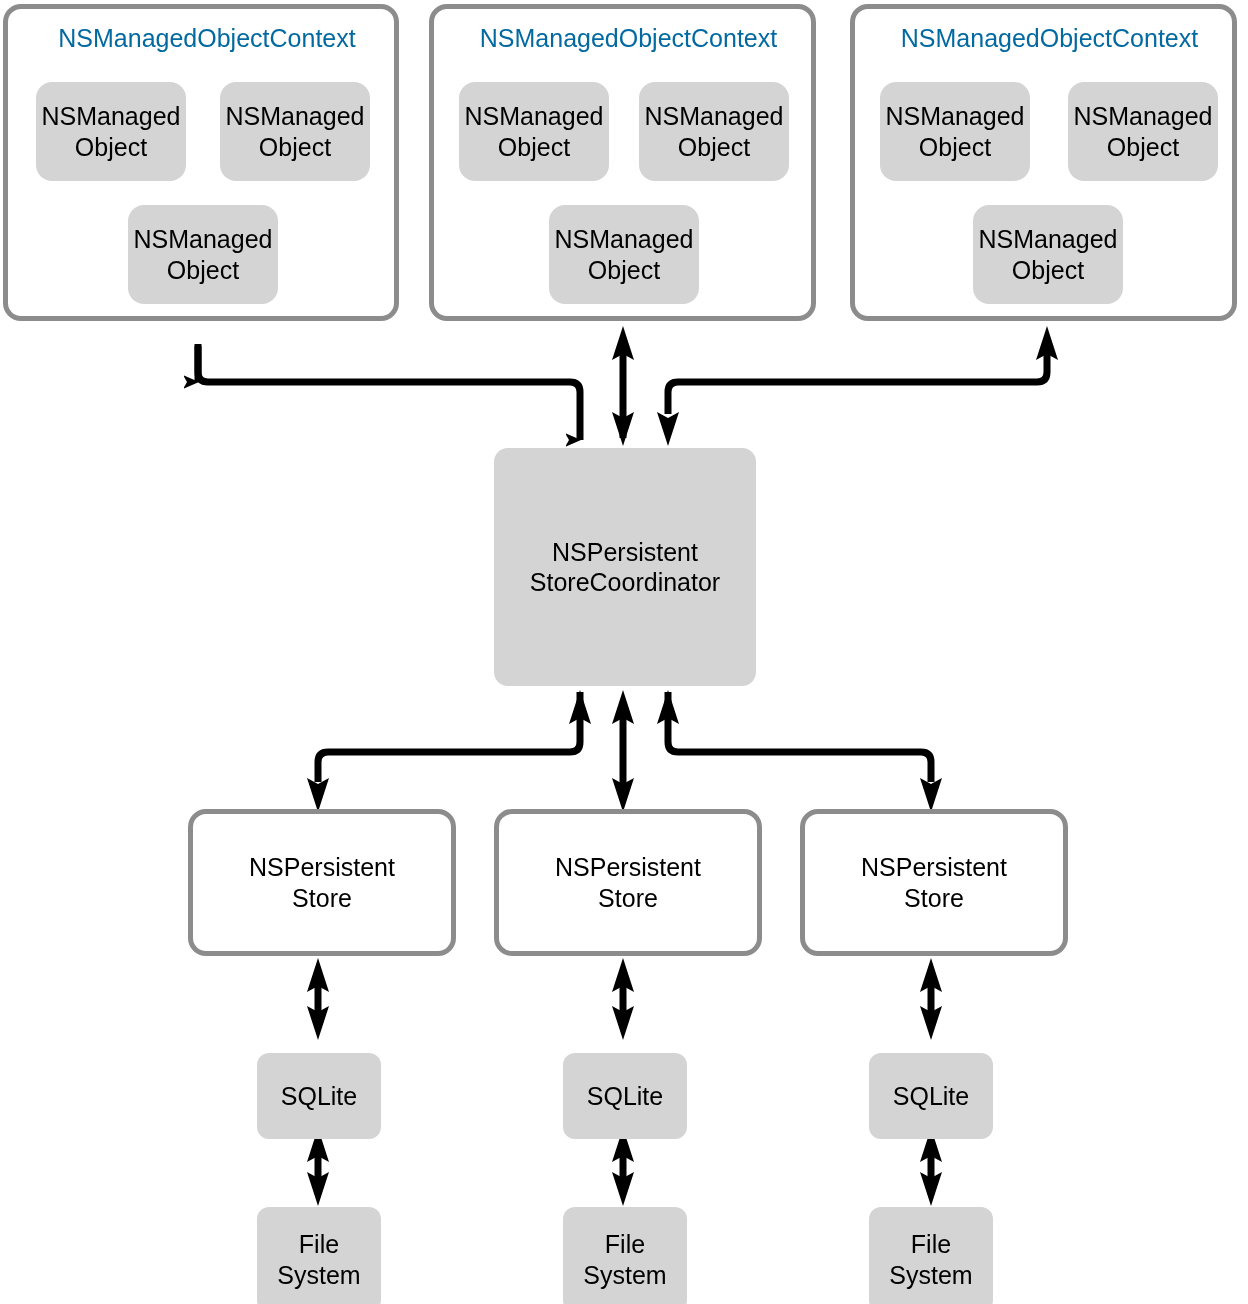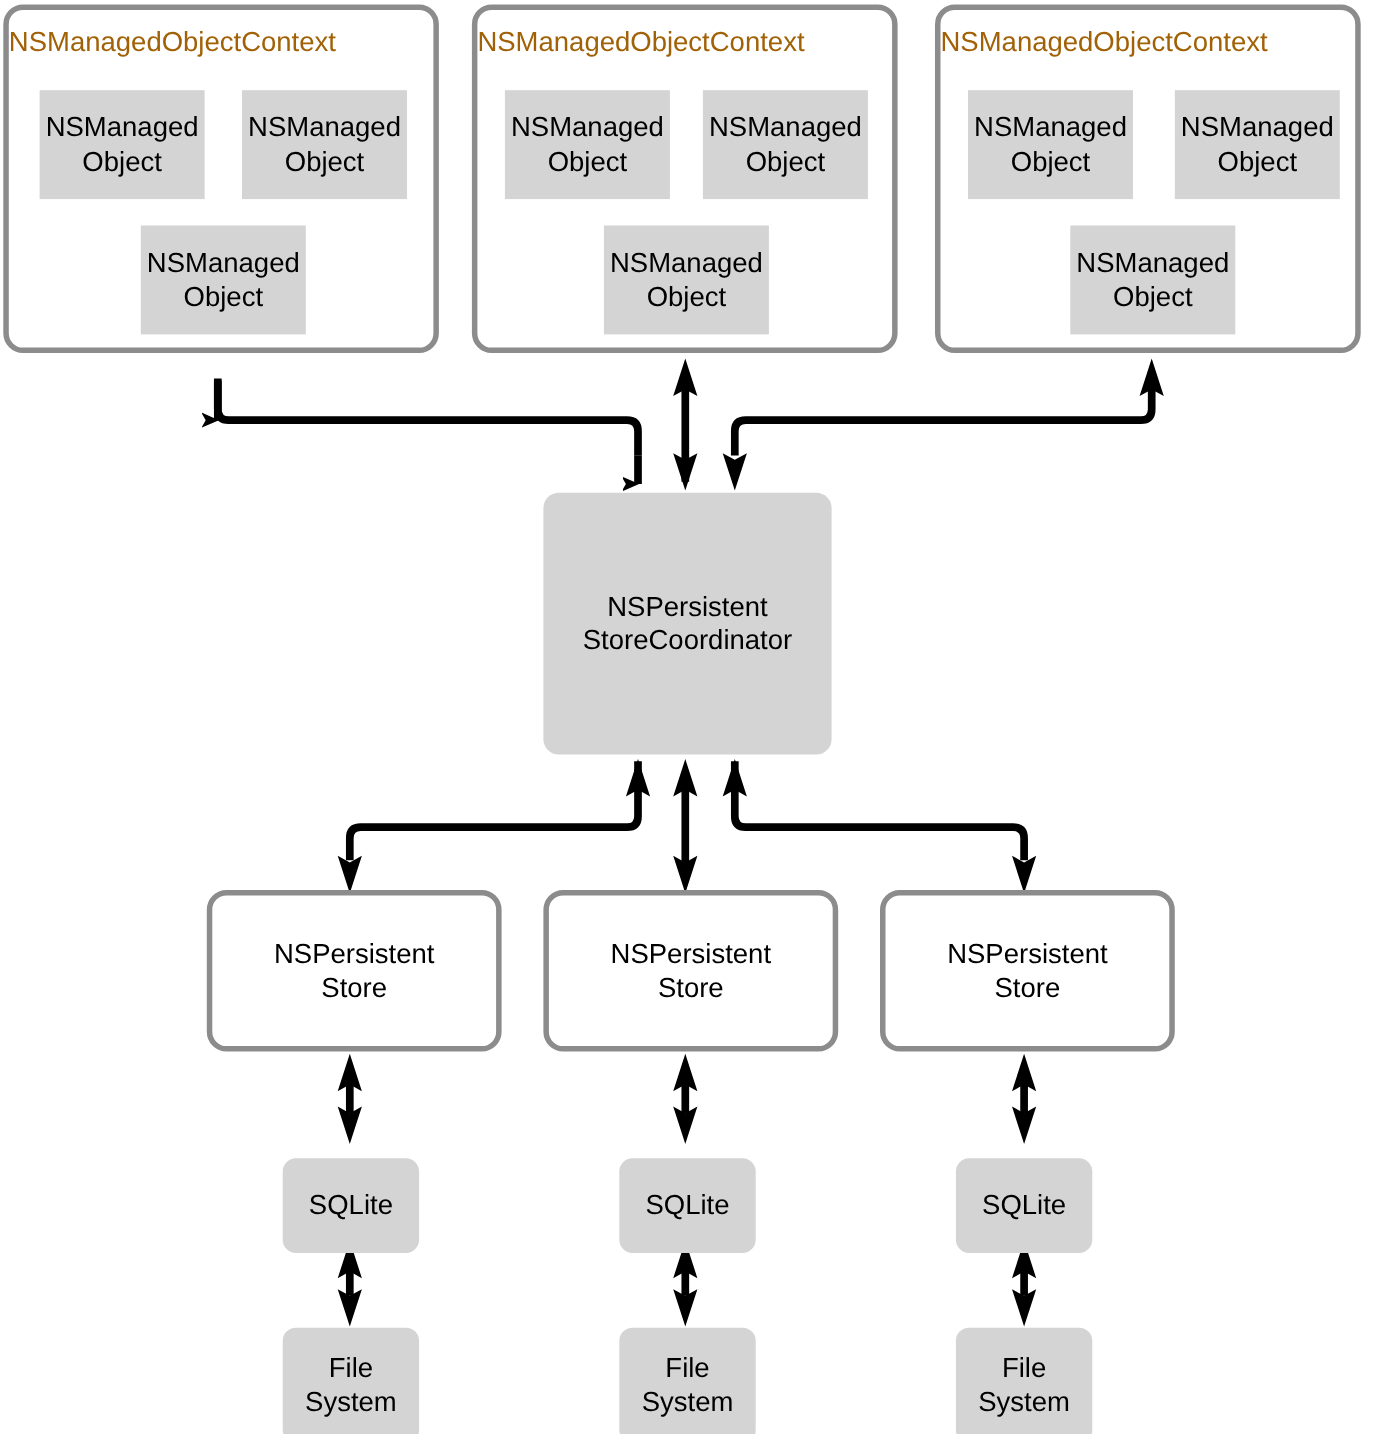--- a/index.html
+++ b/index.html
@@ -28,30 +28,30 @@
     white-space: pre-line;
   }
   .ctx-box {
     background: #ffffff;
     border: 5px solid #8c8c8c;
     border-radius: 18px;
     display: block;
   }
   .ctx-title {
     position: absolute;
-    left: 0;
+    left: 12px;
     right: 0;
     top: 14px;
-    text-align: left;
-    font-size: 25px;
-    color: #a16207;
+    text-align: center;
+    font-size: 25px;
+    color: #0369a1;
   }
   .mo-box {
     background: #d4d4d4;
-    border-radius: 0;
+    border-radius: 16px;
     font-size: 25px;
   }
   .psc-box {
     background: #d4d4d4;
     border-radius: 14px;
     font-size: 25px;
   }
   .ps-box {
     background: #ffffff;
     border: 5px solid #8c8c8c;

